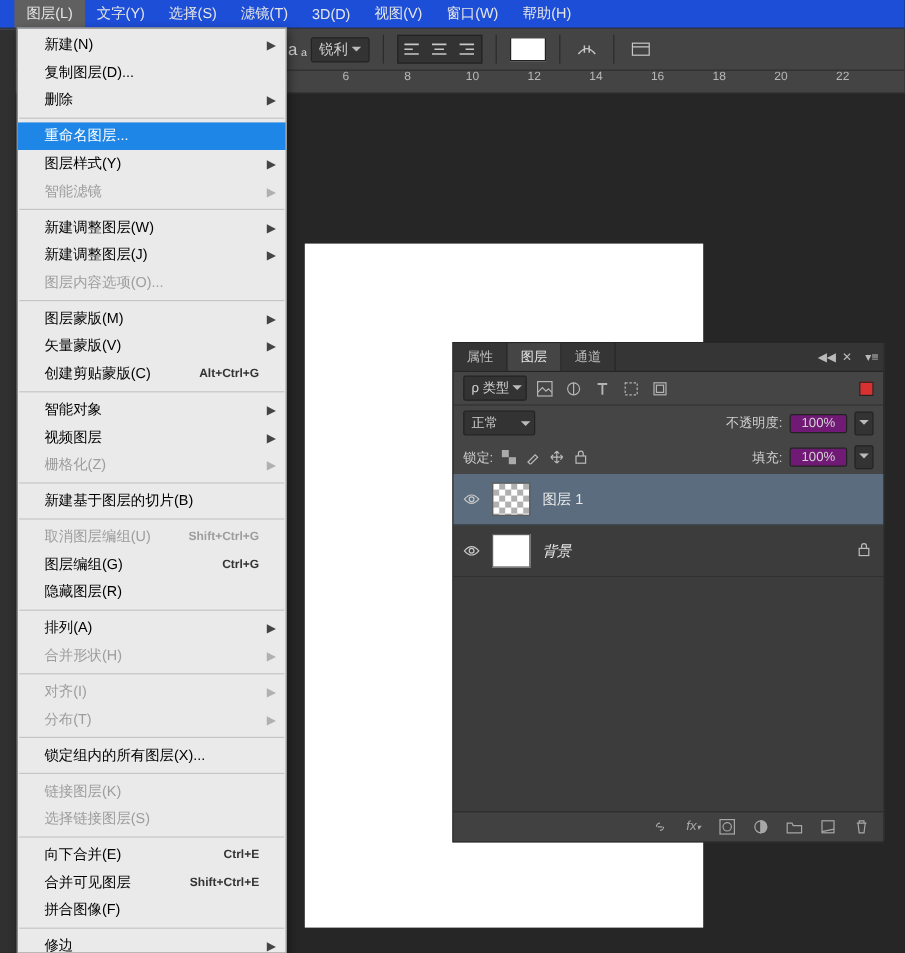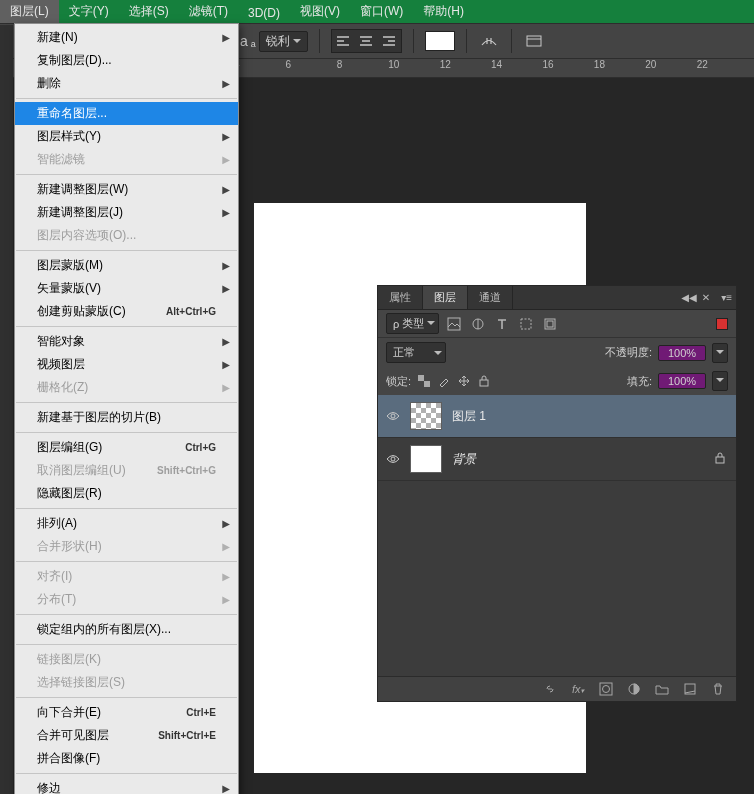--- a/index.html
+++ b/index.html
@@ -11,25 +11,25 @@
     color: #d8d8d8;
     width: 754px;
     height: 794px;
     overflow: hidden;
     position: relative;
   }
 
   
   .menu-bar {
     display: flex;
-    align-items: flex-end;
+    align-items: center;
     height: 23px;
-    background: #15803d;
+    background: #1d4ed8;
     border-bottom: 1px solid #2d2d2d;
-    padding-left: 0;
+    padding-left: 12px;
   }
   .menu-bar .menu-item {
     padding: 3px 10px;
     cursor: default;
     color: #e6e6e6;
   }
   .menu-bar .menu-item.active {
     background: #606060;
   }
 
@@ -379,27 +379,27 @@
     </div>
     <div class="row disabled">
       <span>栅格化(Z)</span>
       <span class="arrow">▶</span>
     </div>
     <hr>
     <div class="row">
       <span>新建基于图层的切片(B)</span>
     </div>
     <hr>
+    <div class="row disabled">
+      <span>取消图层编组(U)</span>
+      <span class="shortcut">Shift+Ctrl+G</span>
+    </div>
     <div class="row">
       <span>图层编组(G)</span>
       <span class="shortcut">Ctrl+G</span>
-    </div>
-    <div class="row disabled">
-      <span>取消图层编组(U)</span>
-      <span class="shortcut">Shift+Ctrl+G</span>
     </div>
     <div class="row">
       <span>隐藏图层(R)</span>
     </div>
     <hr>
     <div class="row">
       <span>排列(A)</span>
       <span class="arrow">▶</span>
     </div>
     <div class="row disabled">

